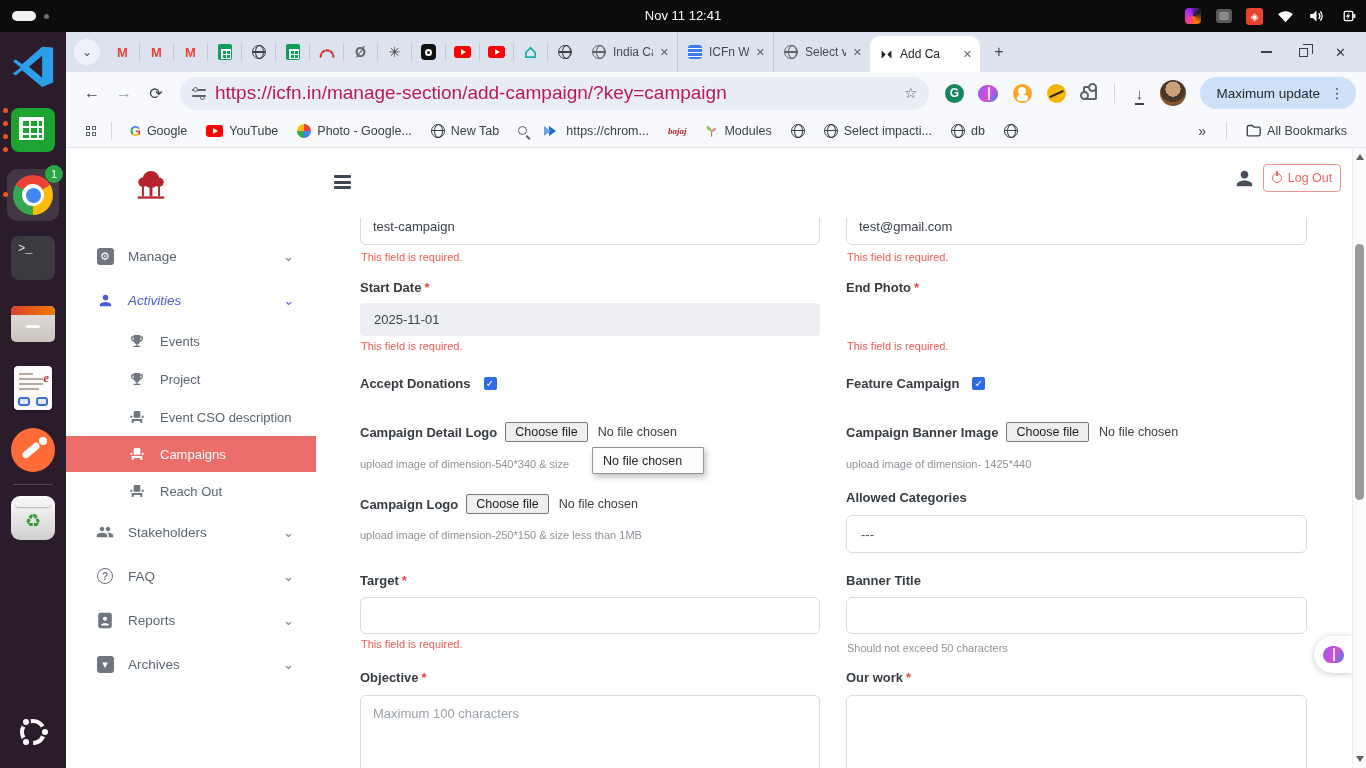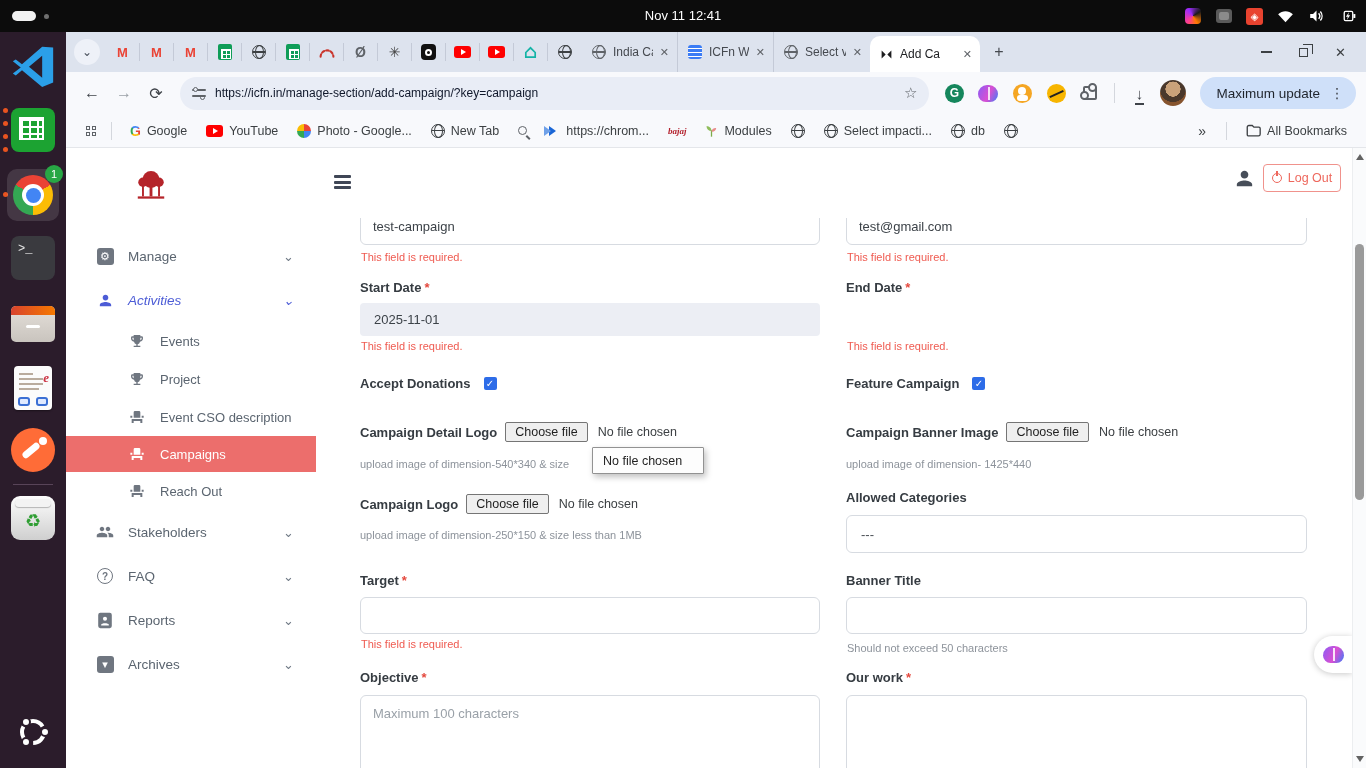--- a/index.html
+++ b/index.html
@@ -95,21 +95,21 @@
 
   .toolbar { height:42px; background:#f8f9fc; display:flex; align-items:center; padding:0 10px 0 12px; gap:4px; }
   .nav-ic { width:28px; height:28px; display:flex; align-items:center; justify-content:center; font-size:16px; color:#3f4349; }
   .nav-ic.disabled { color:#9aa0a6; }
   .omnibox { flex:1; height:33px; margin:0 6px; background:#e9edf6; border-radius:17px; display:flex; align-items:center; padding:0 12px; gap:9px; min-width:0; }
   .tune-ic { width:14px; height:12px; position:relative; flex:none; }
   .tune-ic::before, .tune-ic::after { content:''; position:absolute; left:0; right:0; height:1.6px; background:#5f6368; border-radius:2px; }
   .tune-ic::before { top:2px; } .tune-ic::after { bottom:2px; }
   .tune-ic i { position:absolute; width:5px; height:5px; border-radius:50%; background:#e9edf6; border:1.6px solid #5f6368; }
   .tune-ic i:first-child { left:1px; top:0; } .tune-ic i:last-child { right:1px; bottom:-1px; }
-  .url { flex:1; font-size:12px; color:#0f172a; white-space:nowrap; overflow:hidden; }
+  .url { flex:1; font-size:19px; color:#be185d; white-space:nowrap; overflow:hidden; }
   .star { font-size:15px; color:#5f6368; flex:none; }
   .ext { width:30px; height:28px; display:flex; align-items:center; justify-content:center; }
   .ic-gram { width:19px; height:19px; border-radius:50%; background:#15865c; color:#fff; font-weight:bold; font-size:12px; text-align:center; line-height:19px; }
   .ic-brain { width:20px; height:17px; border-radius:9px 9px 8px 8px; background:linear-gradient(115deg,#8a5cf5,#d94fd2 55%,#3d7bf7); position:relative; }
   .ic-brain::before { content:''; position:absolute; left:50%; top:2px; bottom:2px; width:1.5px; background:rgba(255,255,255,.8); }
   .ic-orange1 { width:19px; height:19px; border-radius:50%; background:#f5a623; position:relative; }
   .ic-orange1::before { content:''; position:absolute; left:5.5px; top:3px; width:8px; height:8px; border-radius:50%; background:#fff; }
   .ic-orange1::after { content:''; position:absolute; left:4px; bottom:2px; width:11px; height:6px; border-radius:3px; background:#fff; }
   .ic-orange2 { width:19px; height:19px; border-radius:50%; background:#f7b500; color:#222; font-size:11px; text-align:center; line-height:19px; position:relative; }
   .ic-orange2::before { content:''; position:absolute; left:2px; top:9px; width:15px; height:1.5px; background:#222; transform:rotate(-25deg); }
@@ -627,21 +627,21 @@
         </div>
       </div>
 
       <div class="mainarea">
         <input class="inp abs" style="left: 44px; top: -11px; width: 460px; height: 38px;" value="test-campaign">
         <input class="inp abs" style="left: 530px; top: -11px; width: 461px; height: 38px;" value="test@gmail.com">
         <div class="err abs" style="left:45px; top:33px;">This field is required.</div>
         <div class="err abs" style="left:531px; top:33px;">This field is required.</div>
 
         <div class="f-label abs" style="left:44px; top:62px;"><span>Start Date</span><span class="req">*</span></div>
-        <div class="f-label abs" style="left:530px; top:62px;"><span>End Date</span><span class="req">*</span></div>
+        <div class="f-label abs" style="left:530px; top:62px;"><span>End Photo</span><span class="req">*</span></div>
         <div class="datebox abs" style="left:44px; top:85px; width:460px;">2025-11-01</div>
         <div class="err abs" style="left:45px; top:122px;">This field is required.</div>
         <div class="err abs" style="left:531px; top:122px;">This field is required.</div>
 
         <div class="chkrow abs" style="left:44px; top:158px;">
           <span class="f-label">Accept Donations</span>
           <span class="chk">✓</span>
         </div>
         <div class="chkrow abs" style="left:530px; top:158px;">
           <span class="f-label">Feature Campaign</span>

